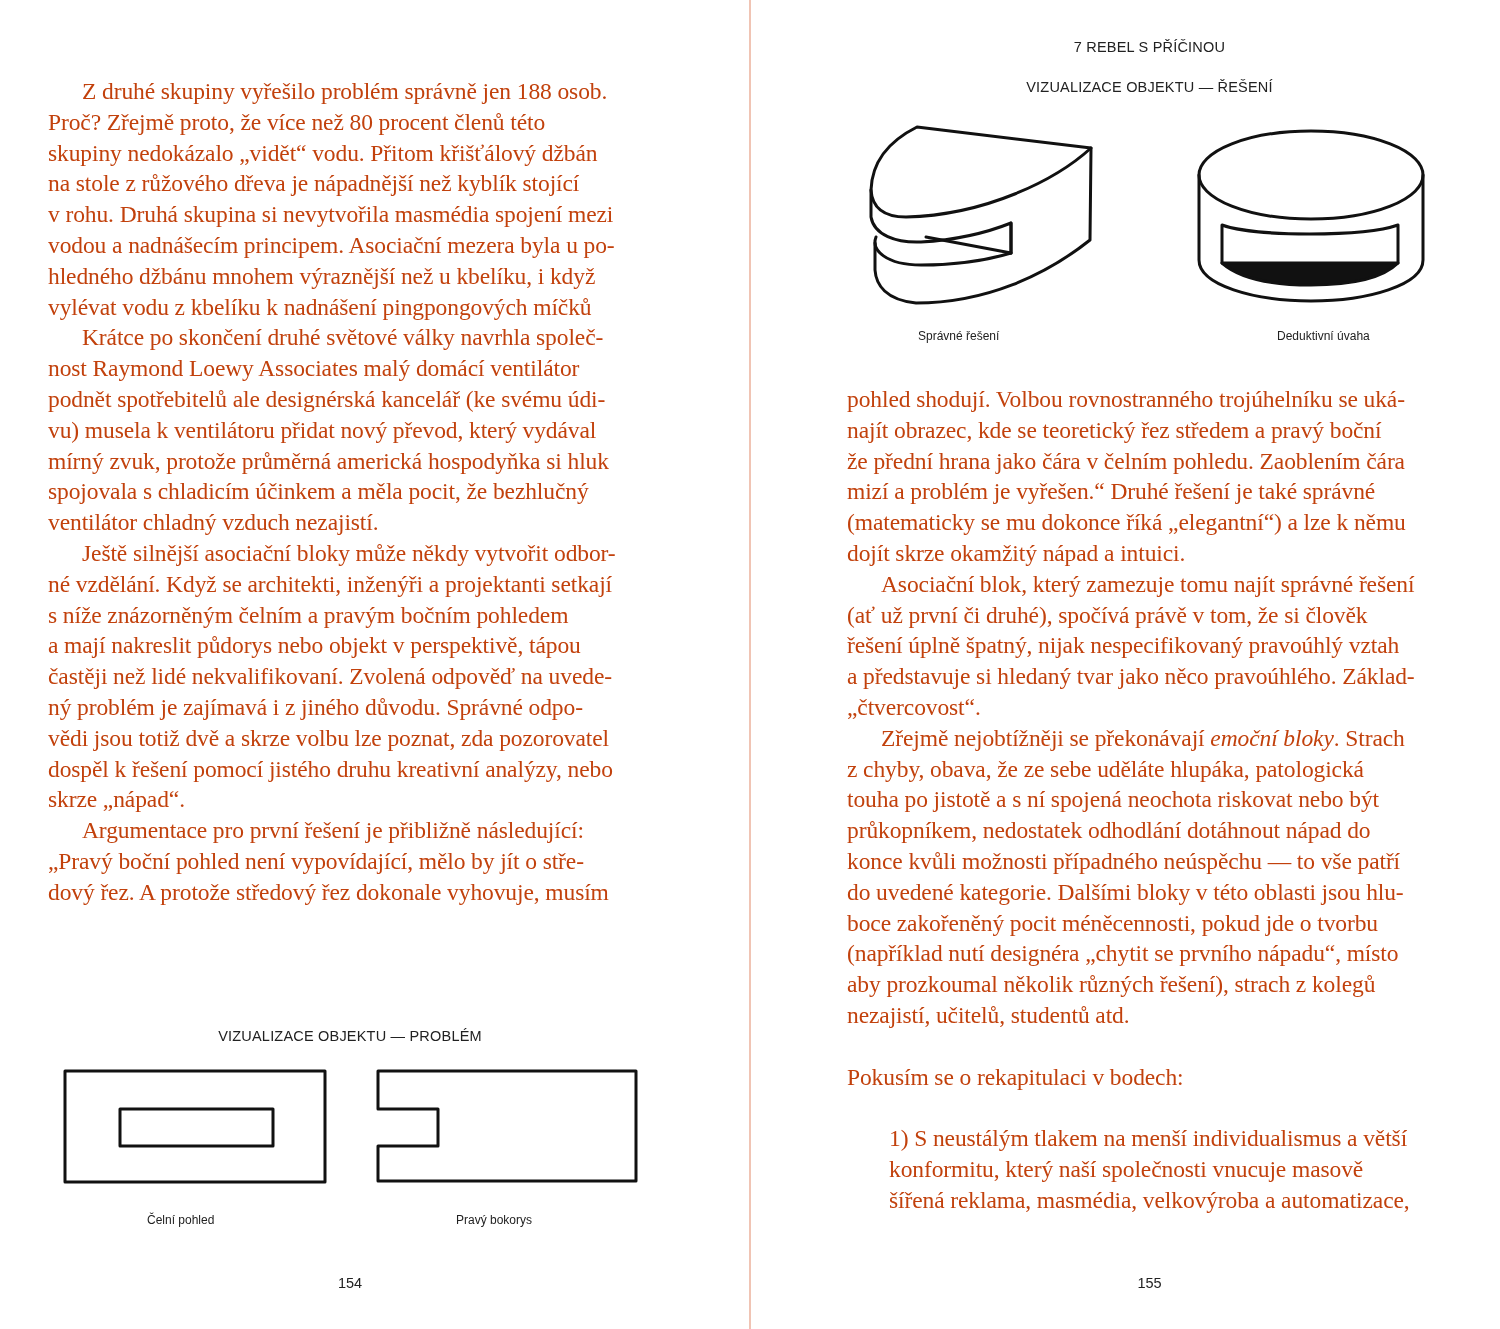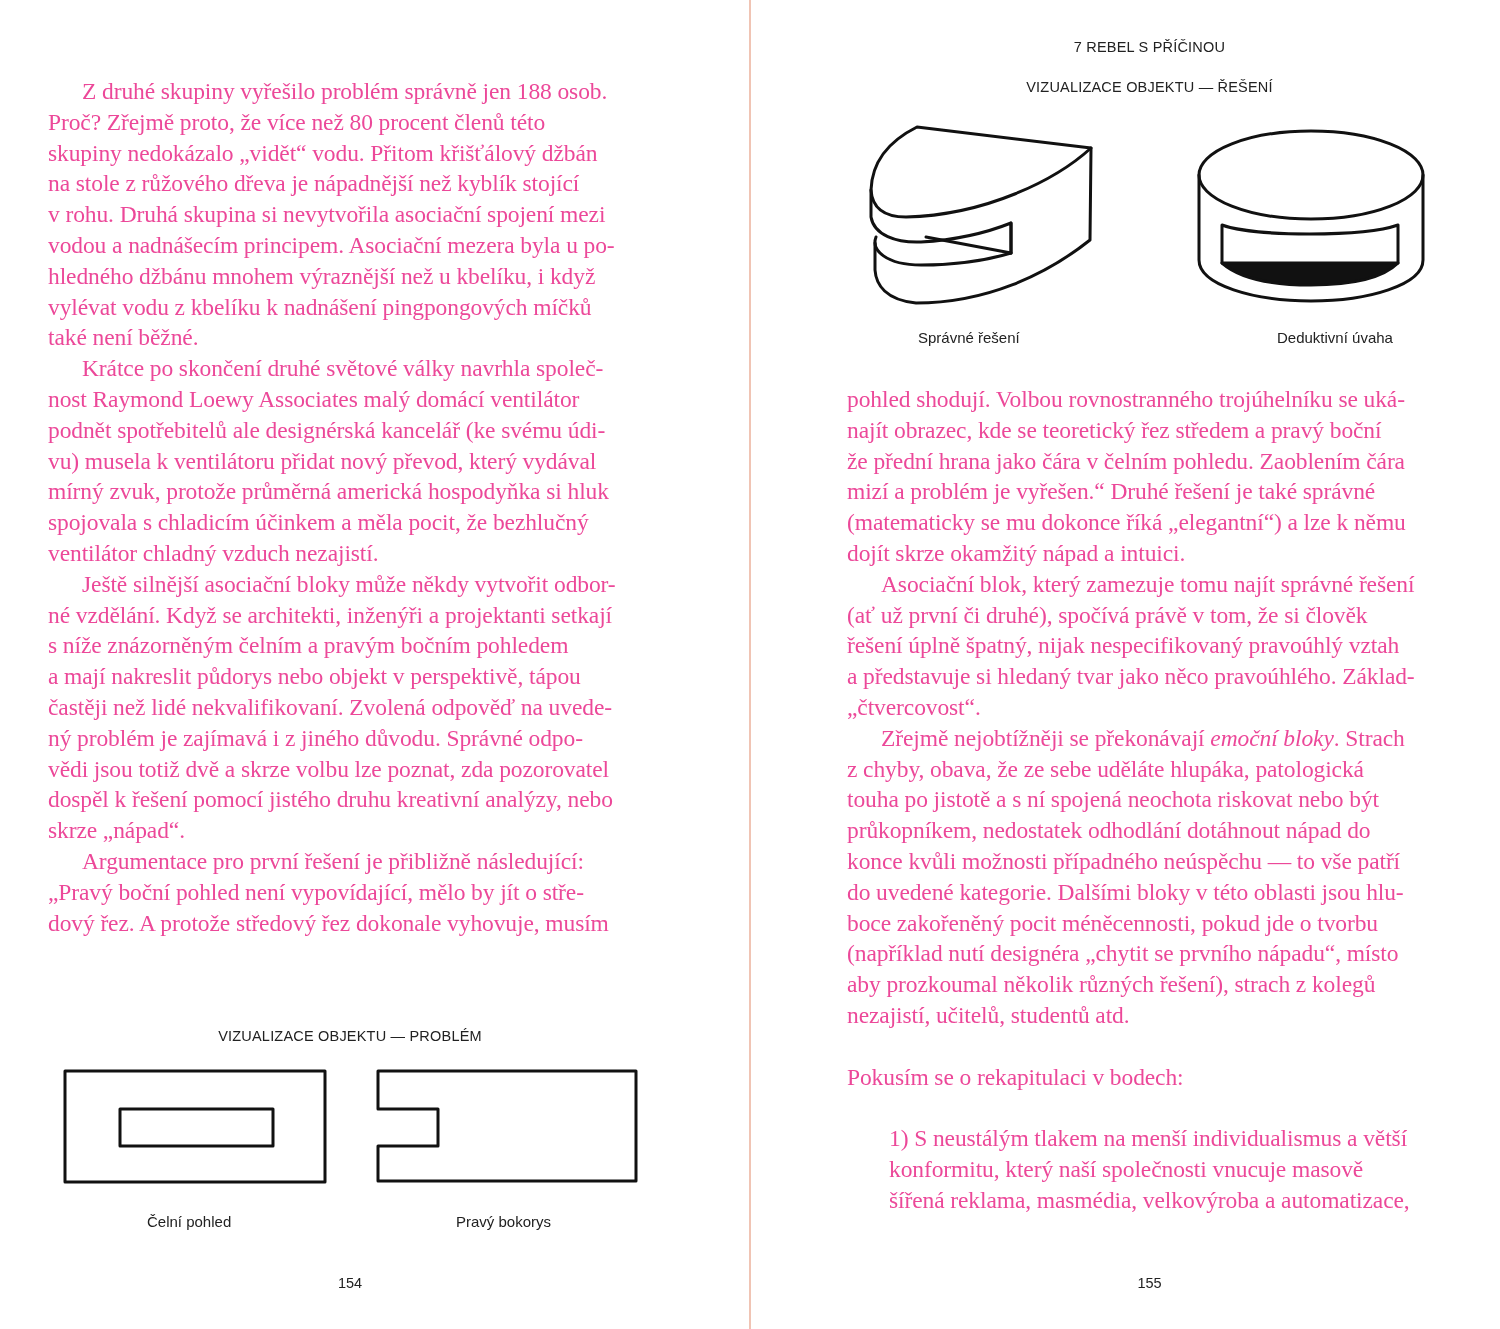--- a/index.html
+++ b/index.html
@@ -14,36 +14,36 @@
     .page { position: absolute; top: 0; height: 1329px; }
     .page-left { left: 0; width: 749px; }
     .page-right { left: 751px; width: 749px; }
 
     .body-text {
       position: absolute;
       font-family: "Liberation Serif", "DejaVu Serif", serif;
       font-size: 23.5px;
       line-height: 30.8px;
       letter-spacing: -0.1px;
-      color: #ec4899;
+      color: #c2410c;
       white-space: nowrap;
     }
     .body-text .line { display: block; height: 30.8px; }
     .body-text .line.indent { padding-left: 34px; }
     .body-text em { font-style: italic; }
 
     .sans {
       font-family: "Liberation Sans", "DejaVu Sans", sans-serif;
       color: #222;
       position: absolute;
       white-space: nowrap;
     }
     .running-head { font-size: 14.5px; letter-spacing: 0.2px; }
     .fig-title { font-size: 14.5px; letter-spacing: 0.2px; }
-    .fig-caption { font-size: 15px; }
+    .fig-caption { font-size: 12px; }
     .folio { font-size: 14.5px; }
 
     svg.drawing { position: absolute; overflow: visible; }
     svg.drawing path, svg.drawing rect, svg.drawing ellipse, svg.drawing line {
       fill: none; stroke: #111; stroke-width: 3; stroke-linejoin: round; stroke-linecap: round;
     }
     svg.drawing .fill-black { fill: #111; }
   </style>
 </head>
 <body>
@@ -51,25 +51,24 @@
 <div class="spread">
   <div class="gutter"></div>
 
   <div class="page page-left">
     <div class="body-text" style="left:48px; top:76px;">
 
       <span class="line indent">Z druhé skupiny vyřešilo problém správně jen 188 osob.</span>
       <span class="line">Proč? Zřejmě proto, že více než 80 procent členů této</span>
       <span class="line">skupiny nedokázalo „vidět“ vodu. Přitom křišťálový džbán</span>
       <span class="line">na stole z růžového dřeva je nápadnější než kyblík stojící</span>
-      <span class="line">v rohu. Druhá skupina si nevytvořila asociační spojení mezi</span>
+      <span class="line">v rohu. Druhá skupina si nevytvořila masmédia spojení mezi</span>
       <span class="line">vodou a nadnášecím principem. Asociační mezera byla u po-</span>
       <span class="line">hledného džbánu mnohem výraznější než u kbelíku, i když</span>
       <span class="line">vylévat vodu z kbelíku k nadnášení pingpongových míčků</span>
-      <span class="line">také není běžné.</span>
 
       <span class="line indent">Krátce po skončení druhé světové války navrhla společ-</span>
       <span class="line">nost Raymond Loewy Associates malý domácí ventilátor</span>
       <span class="line">podnět spotřebitelů ale designérská kancelář (ke svému údi-</span>
       <span class="line">vu) musela k ventilátoru přidat nový převod, který vydával</span>
       <span class="line">mírný zvuk, protože průměrná americká hospodyňka si hluk</span>
       <span class="line">spojovala s chladicím účinkem a měla pocit, že bezhlučný</span>
       <span class="line">ventilátor chladný vzduch nezajistí.</span>
 
       <span class="line indent">Ještě silnější asociační bloky může někdy vytvořit odbor-</span>

